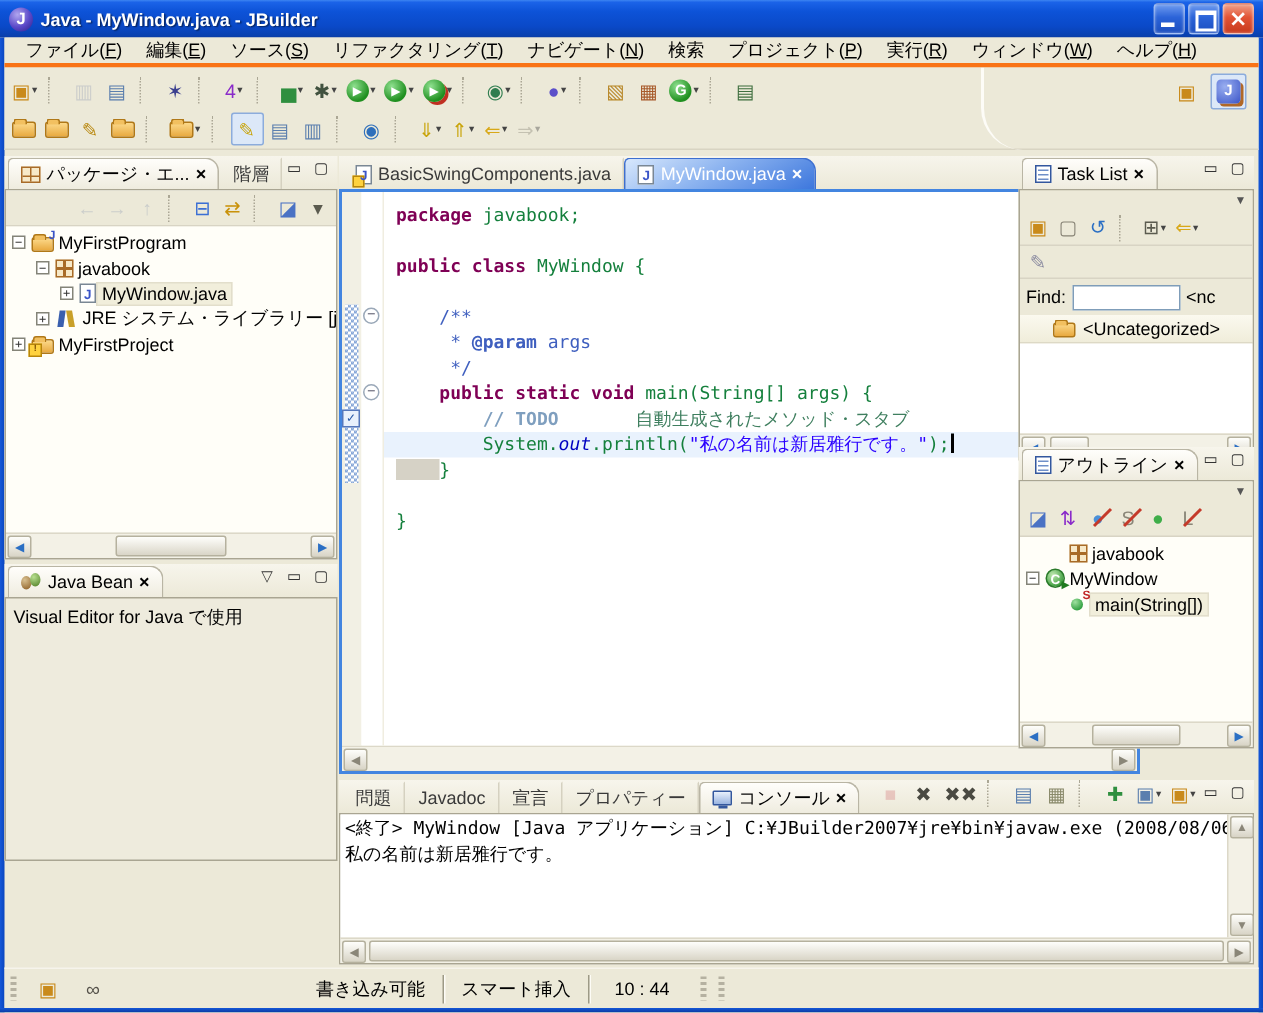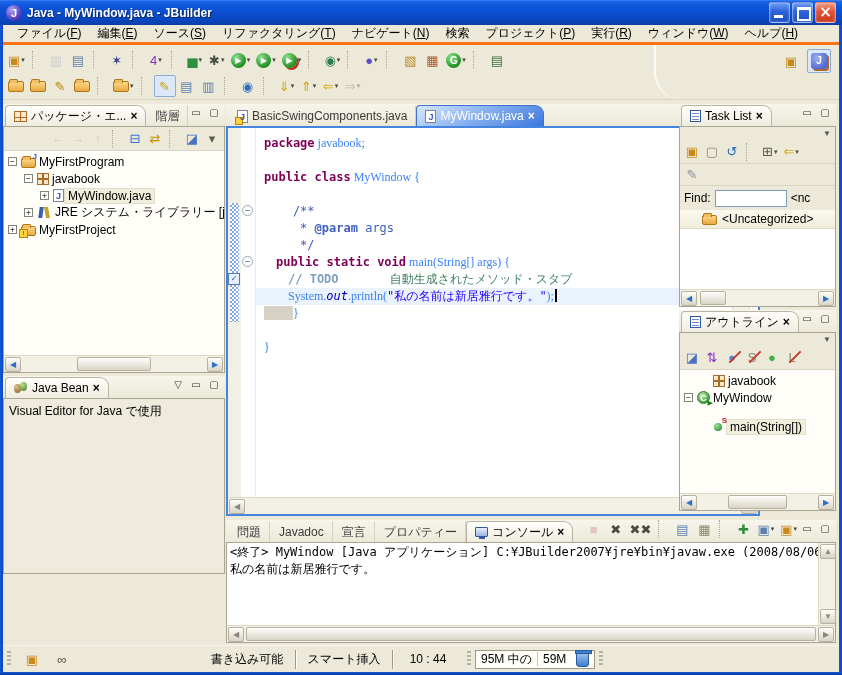--- a/index.html
+++ b/index.html
@@ -121,21 +121,21 @@
     background-image:linear-gradient(45deg,#88a8d8 25%,transparent 25%,transparent 75%,#88a8d8 75%),linear-gradient(45deg,#88a8d8 25%,#fff 25%,#fff 75%,#88a8d8 75%);
     background-size:4px 4px; background-position:0 0,2px 2px; }
   .taskmark { position:absolute; left:0; width:12px; height:12px; background:#e8f0fc; border:1px solid #5577bb; color:#2a5aa8; font:bold 8px/10px "DejaVu Sans",sans-serif; text-align:center; }
   .foldcol { width:15px; background:#fff; border-right:1px solid #f0ede0; position:relative; flex:none; }
   .foldic { position:absolute; left:1px; width:11px; height:11px; border:1px solid #9aa8b8; border-radius:50%; background:#fff; color:#667; font:9px/9px "DejaVu Sans Mono",monospace; text-align:center; }
   .codewrap { flex:1; position:relative; overflow:hidden; background:#fff; font:12px/17px "DejaVu Sans Mono",monospace; padding-top:7px; }
   .hlline { position:absolute; left:0; right:0; height:17px; background:#e9f2fd; }
   .cl { position:relative; height:17px; padding-left:8px; white-space:pre; }
   .kw { color:#7f0055; font-weight:bold; } .jd { color:#3f5fbf; } .jdt { color:#3f5fbf; font-weight:bold; }
   .tsk { color:#7f9fbf; font-weight:bold;margin-top:20px; } .cm { color:#3f7f5f;padding-left:44px; } .st { color:#2a00ff; }
-  .fl { color:#0000c0; font-style:italic; } .pl { color:#3b82f6;font-family:Liberation Serif, serif; } .gb { background:#d6d2c6; }
+  .fl { color:#0000c0; font-style:italic; } .pl { color:#15803d; } .gb { background:#d6d2c6; }
   .caret { display:inline-block; border-left:2px solid #000; height:13px; vertical-align:-2px; margin-left:1px; }
   .ovr { width:9px; background:#fbfaf3; border-left:1px solid #e4e1d2; position:relative; flex:none; }
   .ovrmark { position:absolute; left:1px; width:6px; height:5px; background:#cfe0f5; border:1px solid #4477cc; }
   
   .ptoolrow { height:24px; display:flex; align-items:center; background:#ece9d8; border-bottom:1px solid #d8d4c4; padding:0 2px; flex:none; }
   .ptoolrow .tbtn { height:20px; min-width:20px; }
   .menurow { height:13px; display:flex; justify-content:flex-end; align-items:center; background:#ece9d8; padding-right:4px; flex:none; font-size:8px; color:#555; }
   .findrow { height:24px; display:flex; align-items:center; gap:4px; padding:0 4px; background:#ece9d8; flex:none; white-space:nowrap; overflow:hidden; }
   .findrow input { width:72px; height:17px; border:1px solid #7f9db9; font:11px "Liberation Sans",sans-serif; padding:0 2px; }
   .catrow { height:19px; display:flex; align-items:center; gap:5px; padding-left:22px; background:linear-gradient(#fbf9ef,#f0edda); border-bottom:1px solid #ddd9c6; flex:none; }
@@ -519,21 +519,21 @@
     <div class="sbh">
       <span class="sbb blue">◀</span>
       <span class="sbtrack">
           <span class="sbthumb" style="left:2px;width:26px"></span>
         </span>
       <span class="sbb blue">▶</span>
     </div>
   </div>
 </div>
 
-<div class="view" style="left:679px;top:310px;width:157px;height:201px;">
+<div class="view" style="left:679px;top:298px;width:157px;height:201px;">
   <div class="vhead">
     <div class="tab">
       <span class="ni olIc"></span>
       <span>アウトライン</span>
       <span class="x">×</span>
     </div>
     <div class="hbtns">
       <span class="hb">▭</span>
       <span class="hb">▢</span>
     </div>
@@ -566,21 +566,21 @@
         <div class="trow" style="padding-left: 20px;">
           <span class="exp none">+</span>
           <span class="ni pkg"></span>
           <span class="tlabel">javabook</span>
         </div>
         <div class="trow" style="padding-left: 4px;">
           <span class="exp">−</span>
           <span class="ni clsC run"></span>
           <span class="tlabel">MyWindow</span>
         </div>
-        <div class="trow sel" style="padding-left: 20px; margin-top: 12px;">
+        <div class="trow sel" style="padding-left: 20px;">
           <span class="exp none">+</span>
           <span class="ni mth"></span>
           <span class="tlabel">main(String[])</span>
         </div>
       </div>
     <div class="sbh">
       <span class="sbb blue">◀</span>
       <span class="sbtrack">
           <span class="sbthumb" style="left:25%;width:50%"></span>
         </span>
@@ -675,19 +675,14 @@
         <span class="gl" style="color: rgb(85, 82, 74);">∞</span>
       </span>
     </span>
   <span style="width:120px"></span>
   <span class="scell" style="width:96px">書き込み可能</span>
   <span class="ssep"></span>
   <span class="scell" style="width:96px">スマート挿入</span>
   <span class="ssep"></span>
   <span class="scell" style="width:70px">10 : 44</span>
   <span class="grip"></span>
-  <span class="heap">
-    <span>95M 中の</span>
-    <span class="hv">59M</span>
-    <span class="trash"></span>
-  </span>
   <span class="grip"></span>
 </div>
 
 </body></html>

